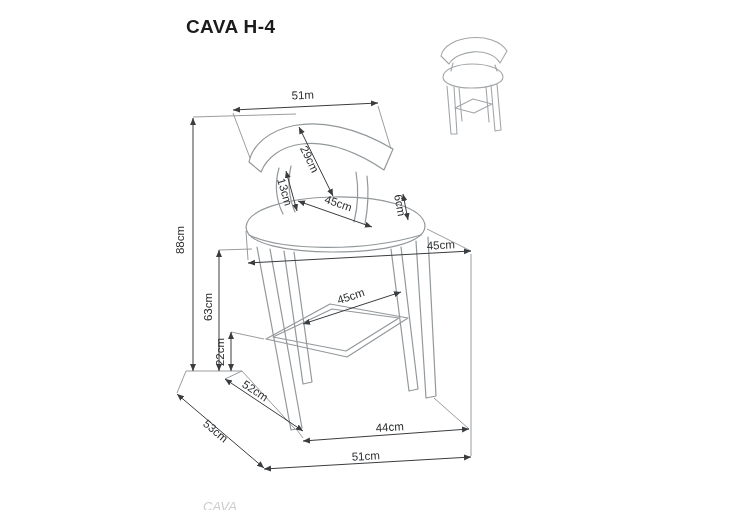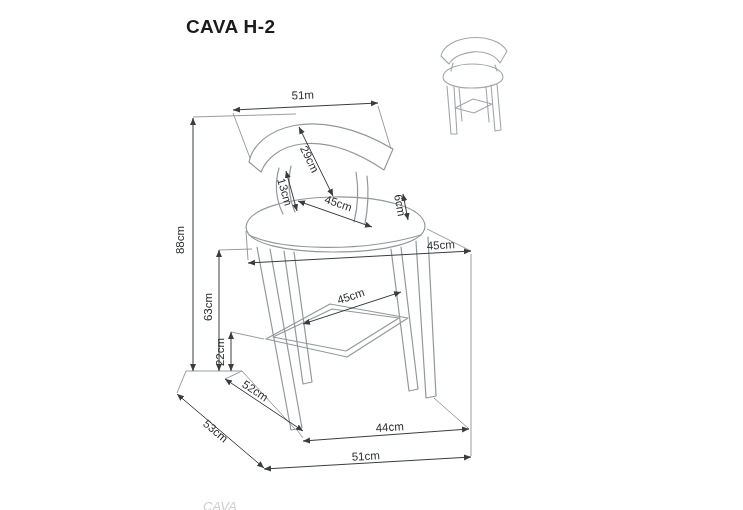--- a/index.html
+++ b/index.html
@@ -20,21 +20,21 @@
   .thumb{stroke:#a3a7aa;stroke-width:1.1;fill:none;stroke-linecap:round;stroke-linejoin:round;}
   .dim{stroke:#3a3d40;stroke-width:1;fill:none;}
   .ext{stroke:#8e9194;stroke-width:0.9;fill:none;}
   .dim-label{font-size:11.5px;fill:#2c2e30;}
 </style>
 </head>
 <body>
 
 <div class="canvas">
 
-  <div class="title">CAVA H-2</div>
+  <div class="title">CAVA H-4</div>
 
   <svg class="diagram" width="743" height="510" viewBox="0 0 743 510">
     <defs>
       <marker id="arrow" markerWidth="9" markerHeight="7" refX="7" refY="3" orient="auto-start-reverse" markerUnits="userSpaceOnUse">
         <path d="M0,0 L7,3 L0,6 Z" fill="#3a3d40"></path>
       </marker>
     </defs>
 
     <g>
       <path class="stool" d="M249,162 C256,128 315,103 393,149 L384,170 C318,126 272,144 261,172 Z"></path>

